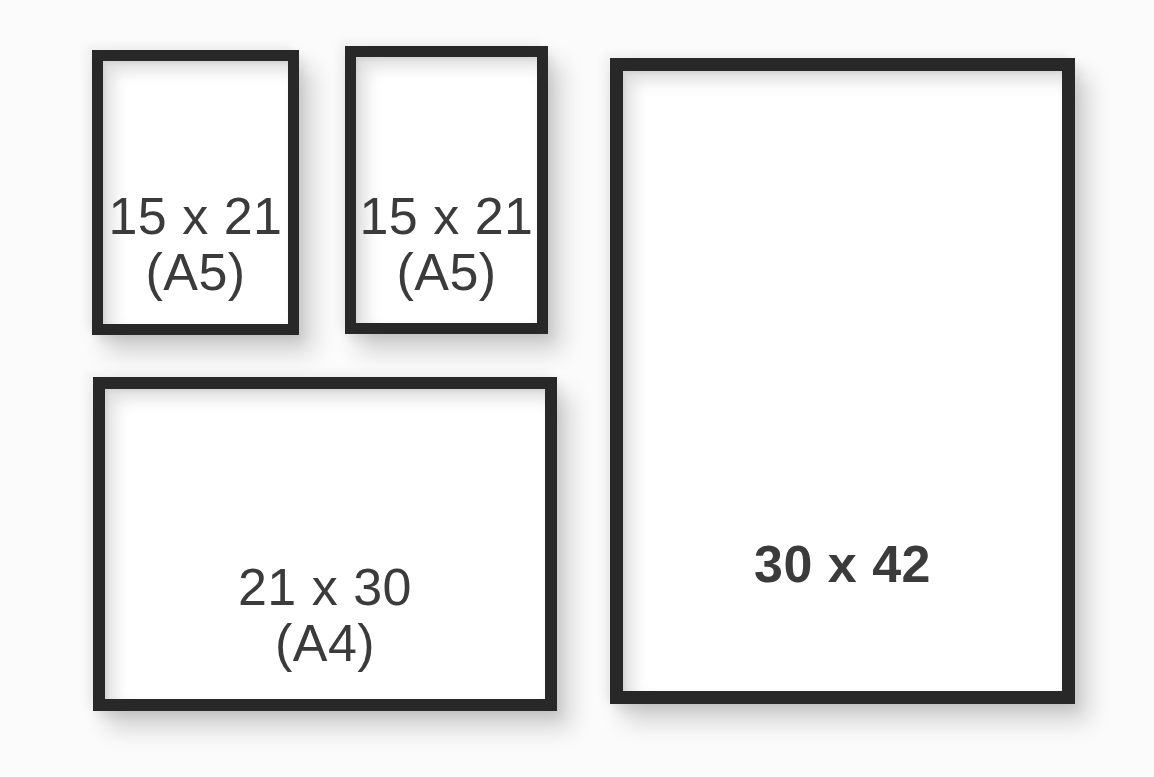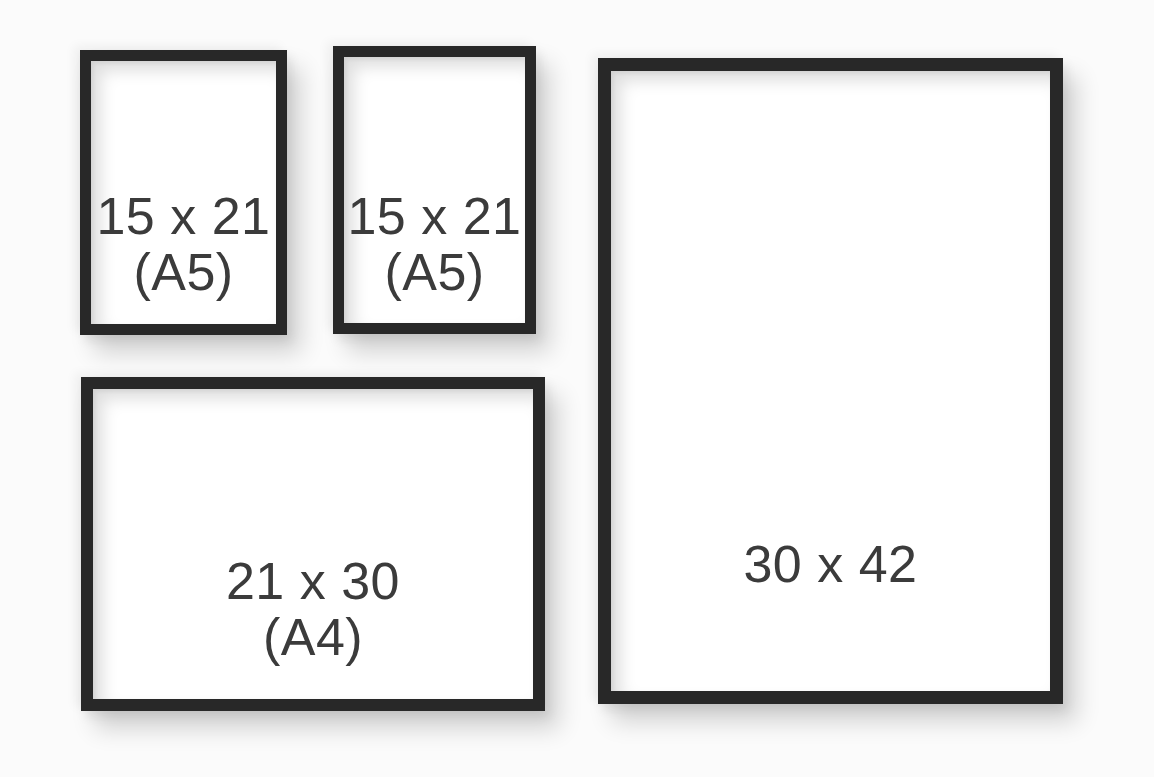--- a/index.html
+++ b/index.html
@@ -20,41 +20,42 @@
     box-sizing: border-box;
     background: var(--paper-color, #ffffff);
     border-style: solid;
     border-color: var(--frame-color, #282828);
     box-shadow:
       14px 18px 22px rgba(0,0,0,0.16),
       4px 6px 10px rgba(0,0,0,0.08),
       -6px -4px 10px rgba(0,0,0,0.05),
       inset 10px 10px 16px rgba(0,0,0,0.13),
       inset 2px 2px 4px rgba(0,0,0,0.07);
+    margin-left: 12px;
   }
   .frame-a5-left   { left: 80px;  top: 50px;  width: 207px; height: 285px; border-width: 11px; }
   .frame-a5-middle { left: 333px; top: 46px;  width: 203px; height: 288px; border-width: 11px; }
-  .frame-a3        { left: 598px; top: 58px;  width: 465px; height: 646px; border-width: 13px; }
+  .frame-a3        { left: 598px; top: 58px;  width: 465px; height: 646px; border-width: 13px; font-weight: bold; }
   .frame-a4        { left: 81px;  top: 377px; width: 464px; height: 334px; border-width: 12px; }
 
   .label {
     position: absolute;
     left: 0;
     right: 0;
     text-align: center;
     color: var(--label-color, #3b3b3b);
     font-size: 52px;
     line-height: 56px;
     letter-spacing: 0.5px;
     white-space: nowrap;
   }
   .frame-a5-left   .label { top: 127px; }
   .frame-a5-middle .label { top: 131px; }
   .frame-a3        .label { top: 465px; }
-  .frame-a4        .label { top: 164px; }
+  .frame-a4        .label { top: 170px; }
 
   .label .line { display: block; }
 </style>
 </head>
 <body>
 
 <div class="canvas">
 
   <div class="frame frame-a5-left">
     <div class="label">

